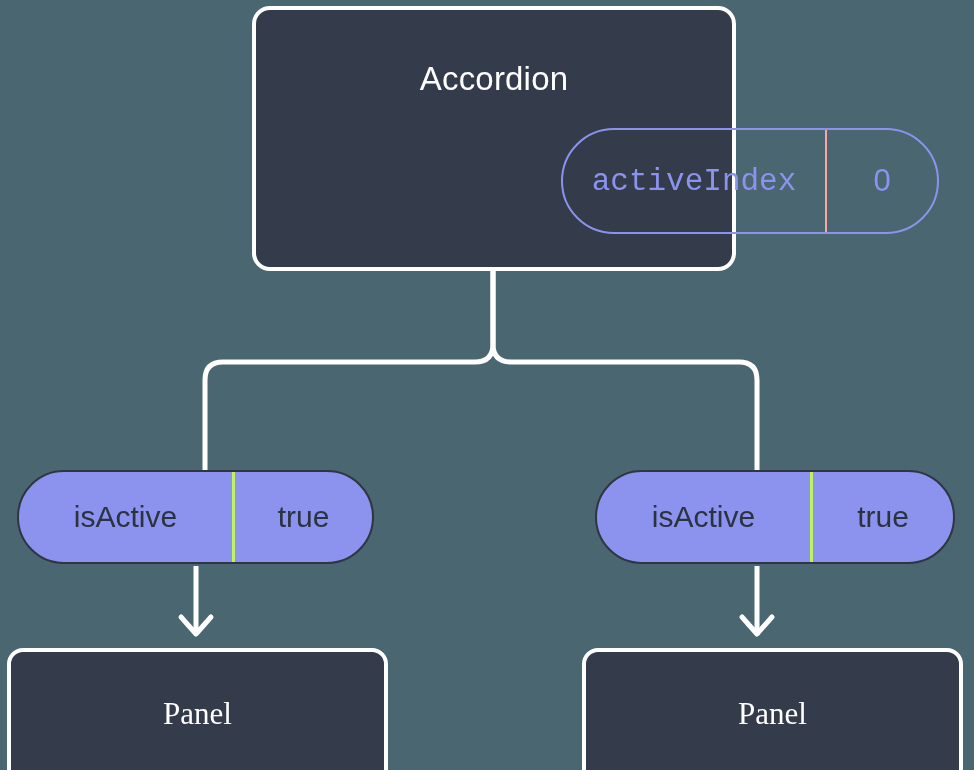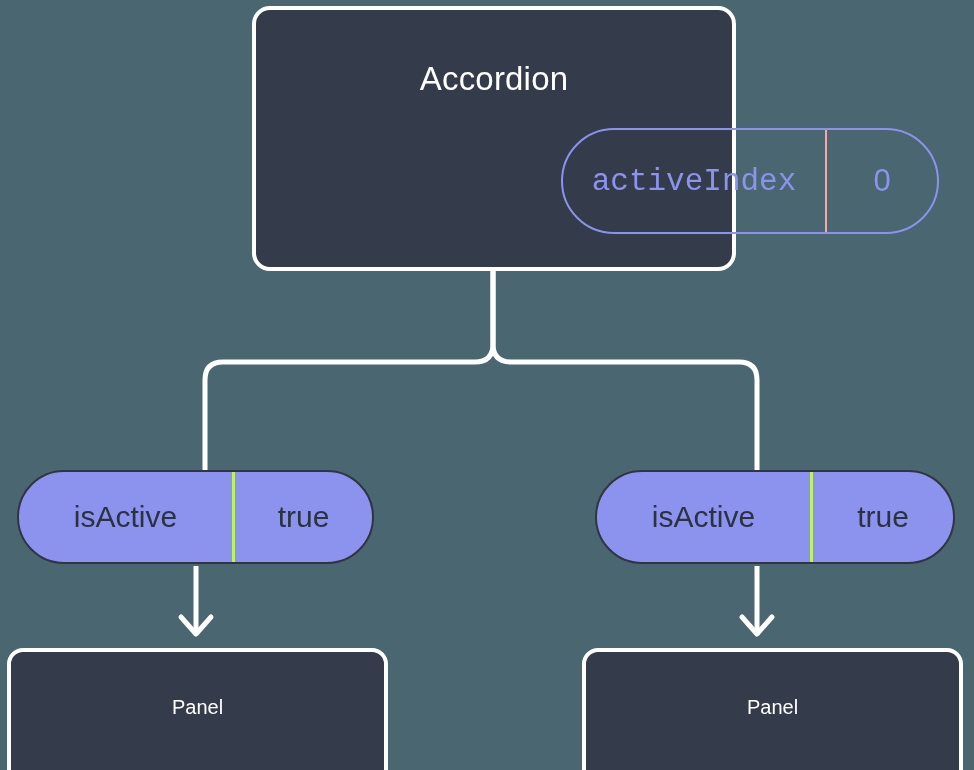--- a/index.html
+++ b/index.html
@@ -62,22 +62,23 @@
     width: 381px;
     height: 140px;
   }
   .panel-title {
     position: absolute;
     left: 0;
     right: 0;
     top: 44px;
     text-align: center;
     color: #ffffff;
-    font-size: 20px;
+    font-size: 31px;
     font-weight: 400;
+    font-family: Liberation Serif, serif;
   }
 
   
   #activeindex-pill {
     position: absolute;
     box-sizing: border-box;
     left: 305px;
     top: 118px;
     width: 378px;
     height: 106px;

